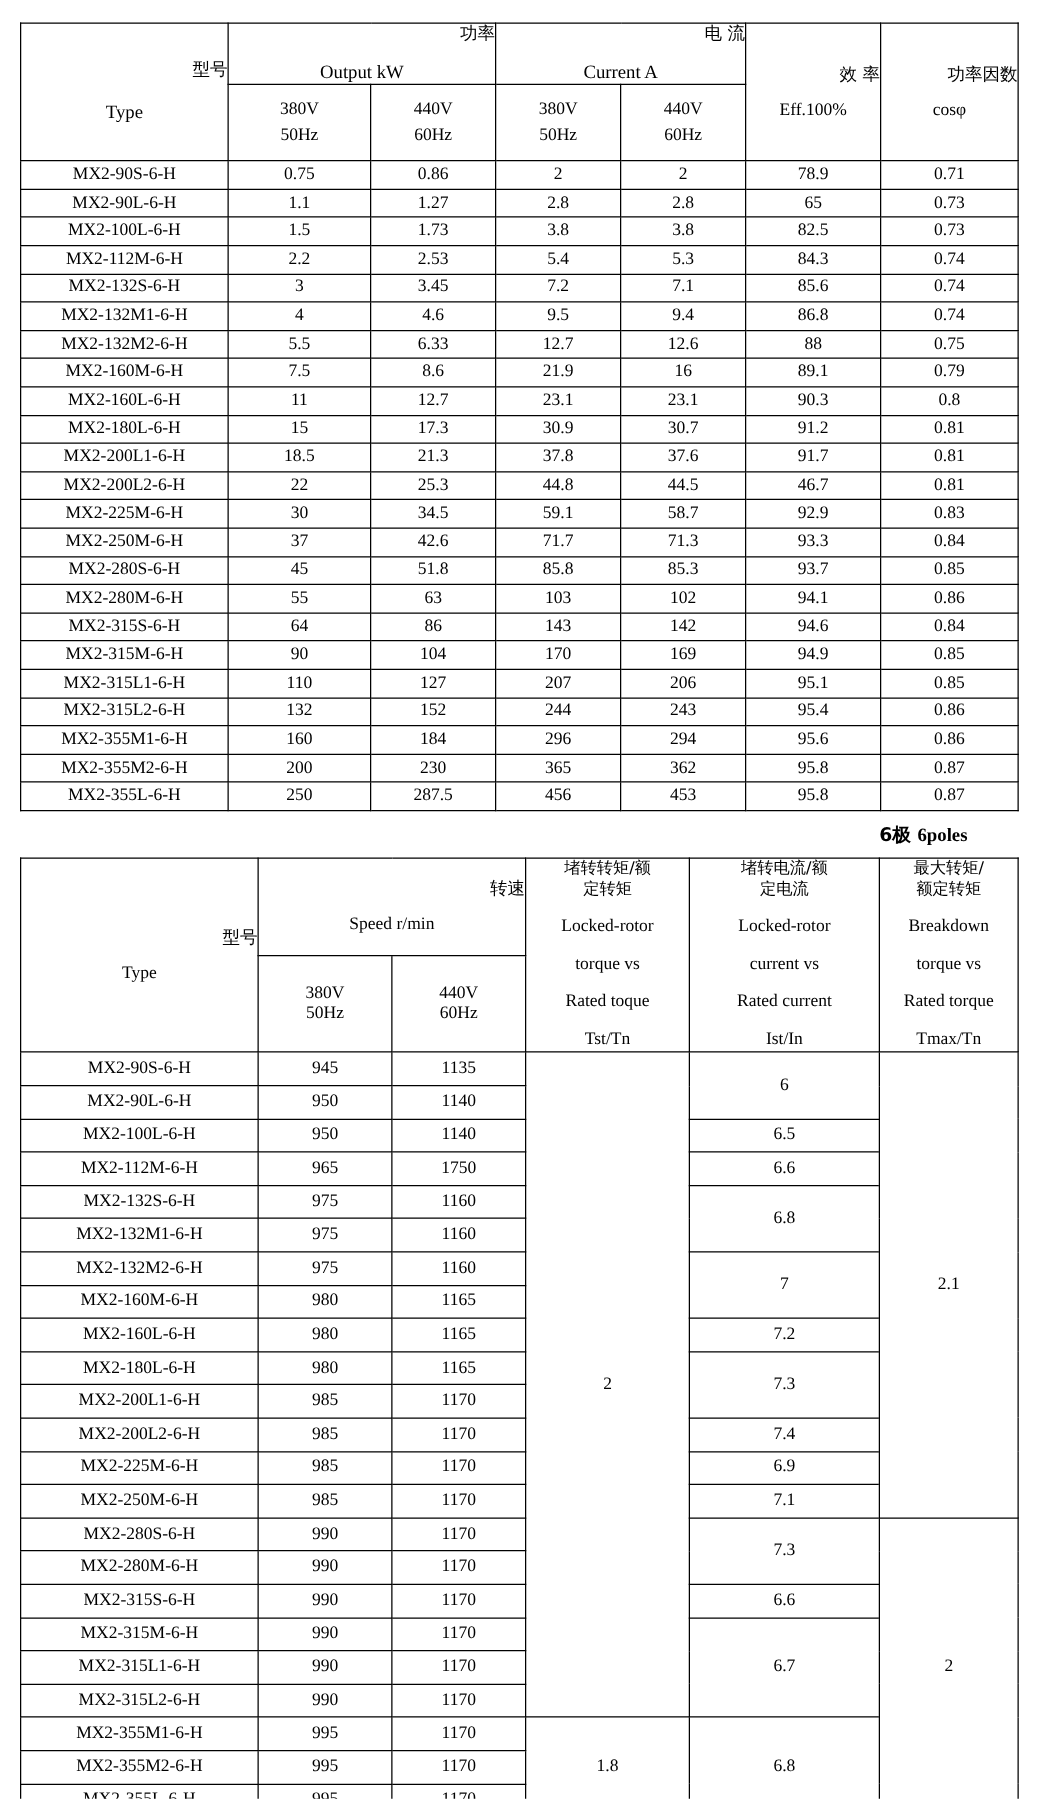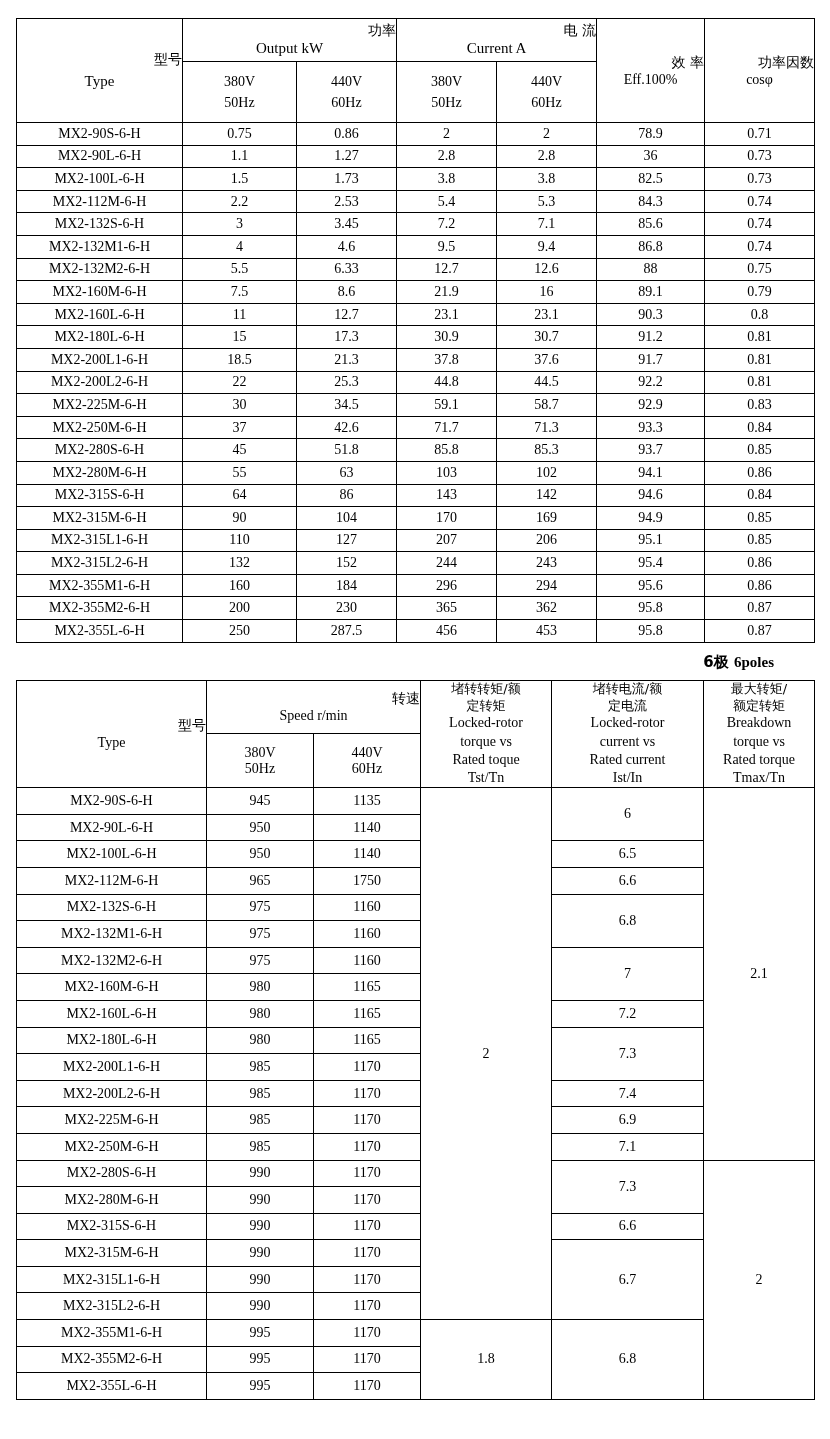--- a/index.html
+++ b/index.html
@@ -52,21 +52,21 @@
   #table-power .type-head {
     font-size: 15px;
     line-height: 1.5;
   }
   #table-power tbody td {
     height: 21.6px;
     font-size: 14px;
   }
   .cn { font-family: "DejaVu Sans", sans-serif; font-size: 13px; }
   .cn-lg { font-family: "DejaVu Sans", sans-serif; font-size: 14px; text-align: right; }
-  .en { font-family: "Liberation Serif", serif; }
+  .en { font-family: "Liberation Serif", serif; margin-top: 12px; }
 
   
   .caption {
     width: 798px;
     text-align: right;
     padding: 10px 40px 8px 0;
     box-sizing: border-box;
     font-size: 15px;
     font-family: "DejaVu Sans", sans-serif;
     font-weight: bold;
@@ -160,21 +160,21 @@
           <td>2</td>
           <td>78.9</td>
           <td>0.71</td>
         </tr>
         <tr>
           <td>MX2-90L-6-H</td>
           <td>1.1</td>
           <td>1.27</td>
           <td>2.8</td>
           <td>2.8</td>
-          <td>36</td>
+          <td>65</td>
           <td>0.73</td>
         </tr>
         <tr>
           <td>MX2-100L-6-H</td>
           <td>1.5</td>
           <td>1.73</td>
           <td>3.8</td>
           <td>3.8</td>
           <td>82.5</td>
           <td>0.73</td>
@@ -250,21 +250,21 @@
           <td>37.6</td>
           <td>91.7</td>
           <td>0.81</td>
         </tr>
         <tr>
           <td>MX2-200L2-6-H</td>
           <td>22</td>
           <td>25.3</td>
           <td>44.8</td>
           <td>44.5</td>
-          <td>92.2</td>
+          <td>46.7</td>
           <td>0.81</td>
         </tr>
         <tr>
           <td>MX2-225M-6-H</td>
           <td>30</td>
           <td>34.5</td>
           <td>59.1</td>
           <td>58.7</td>
           <td>92.9</td>
           <td>0.83</td>

